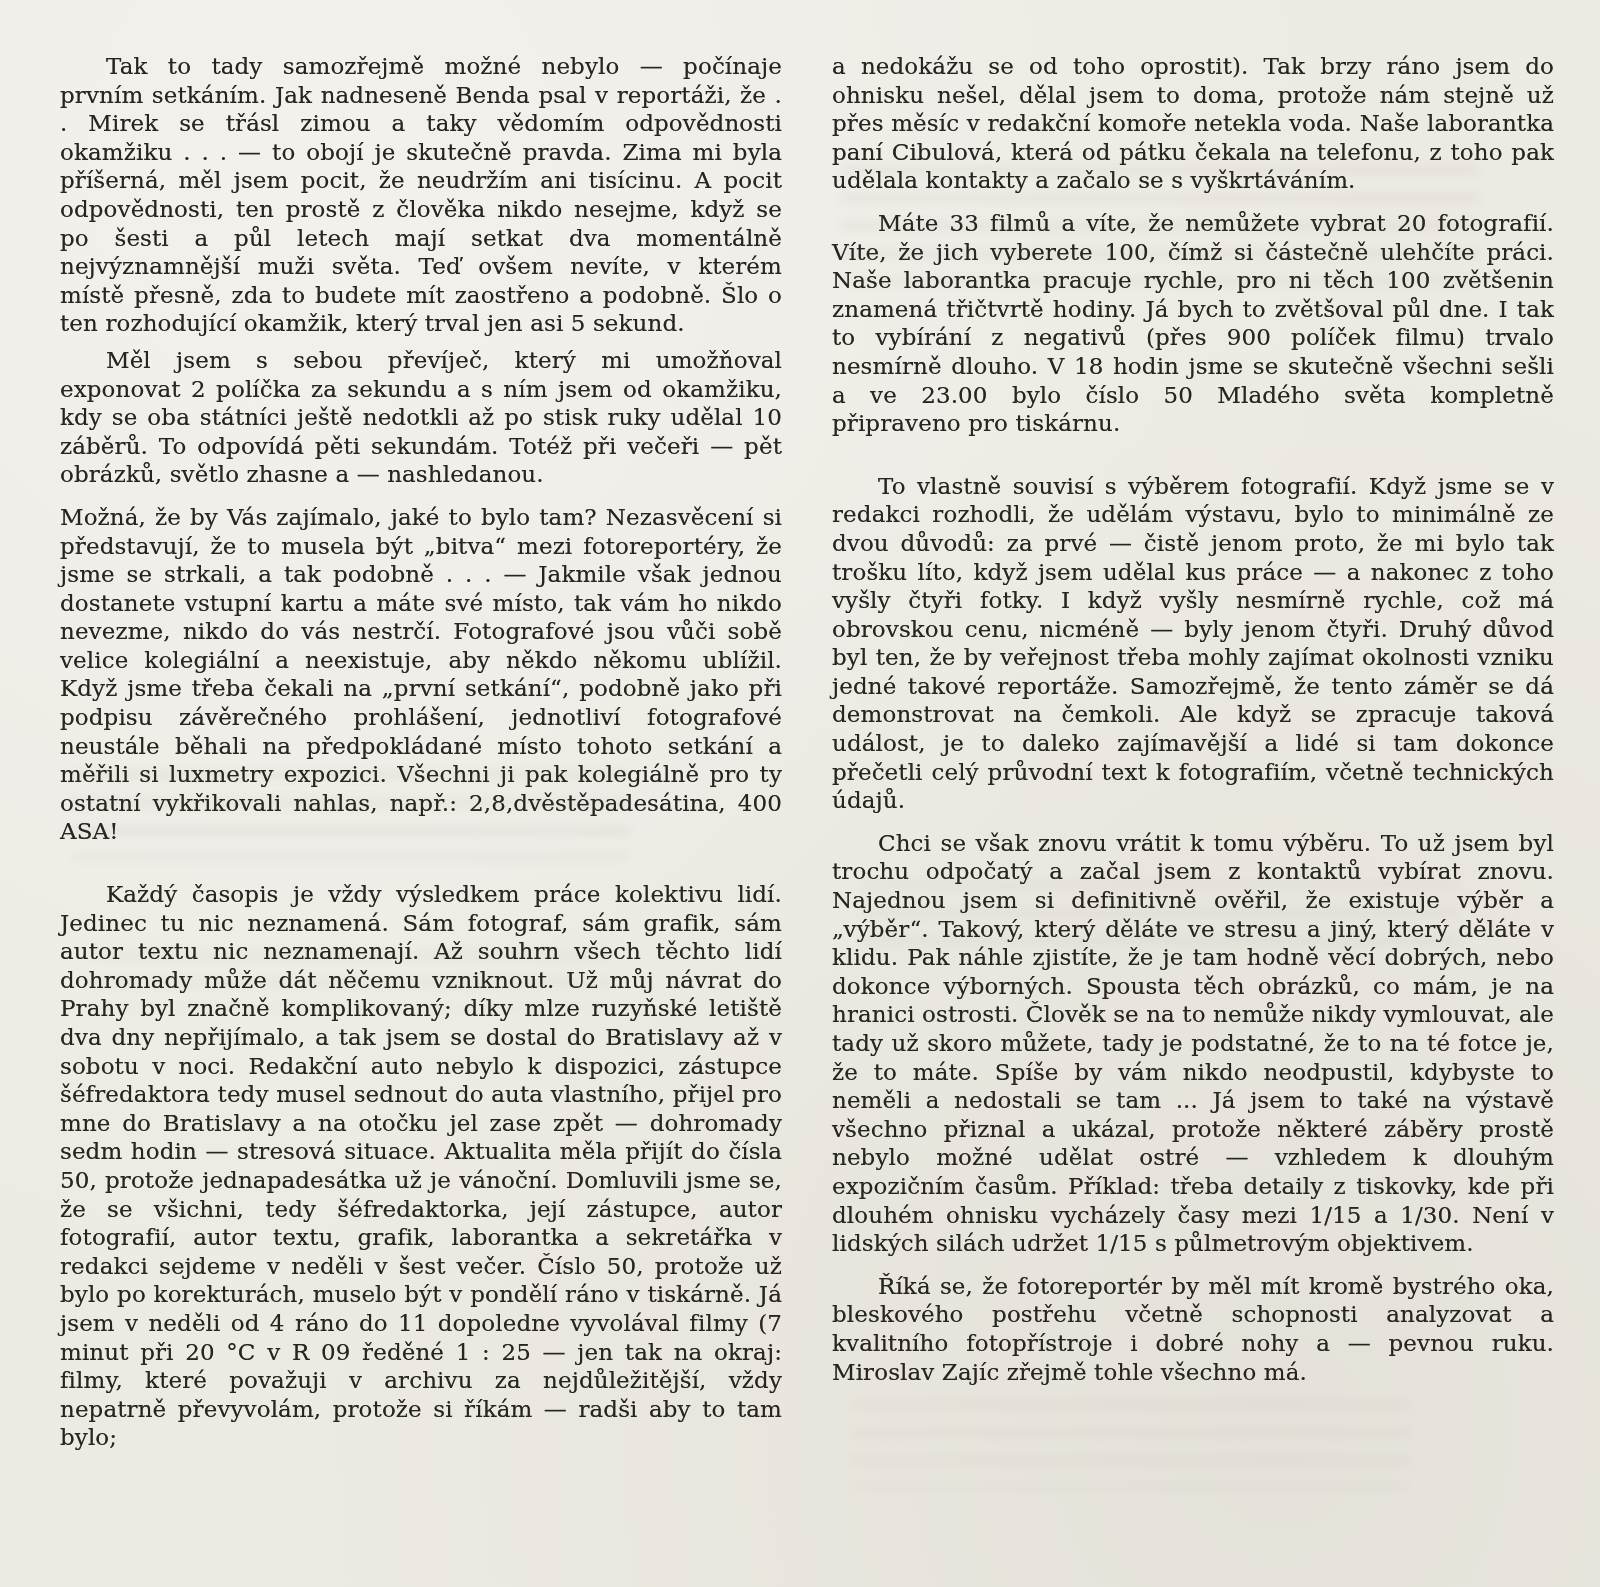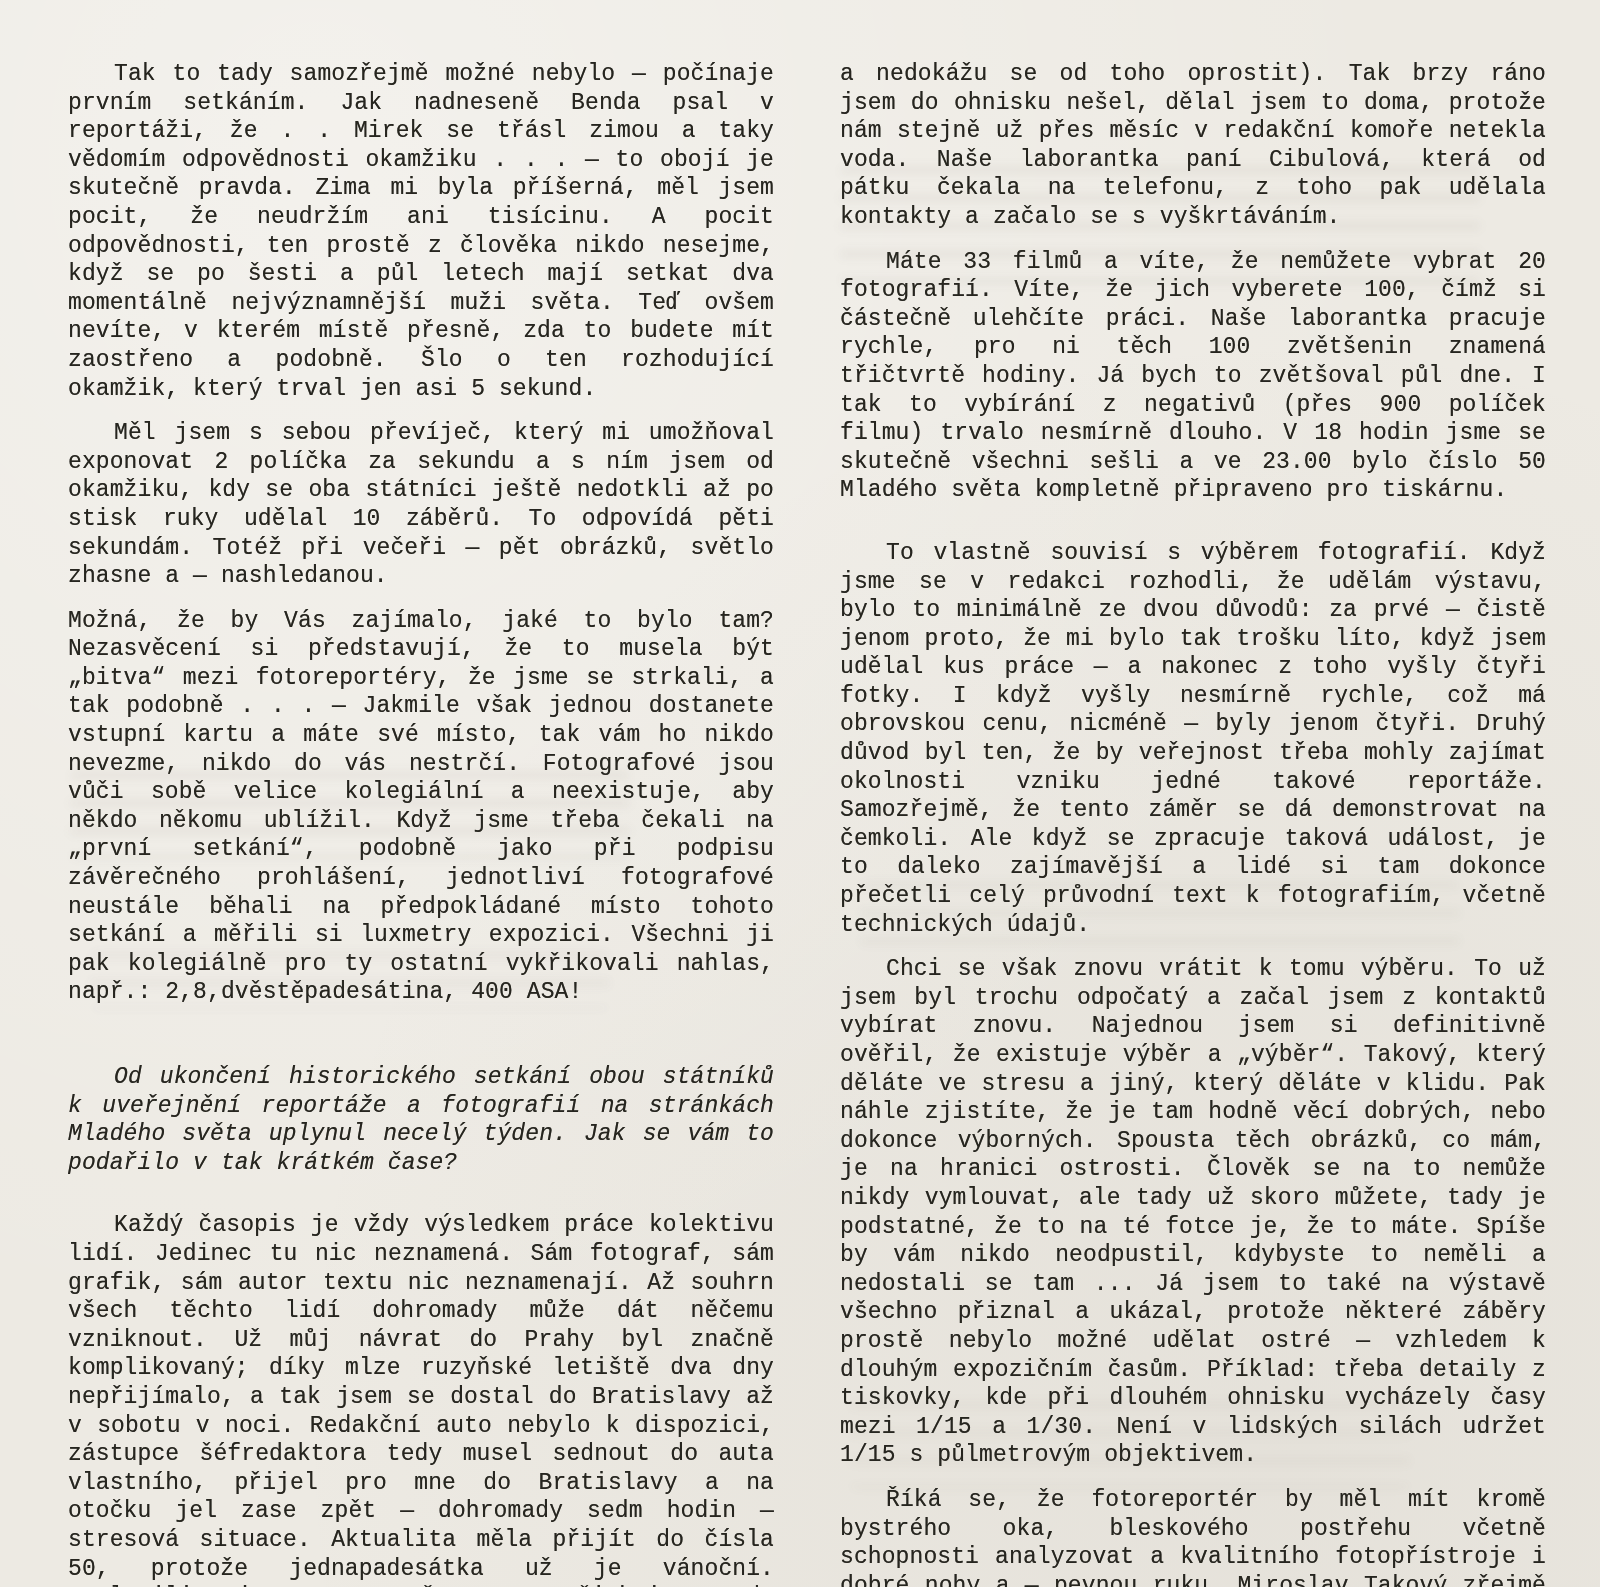--- a/index.html
+++ b/index.html
@@ -28,23 +28,22 @@
   }
   .col {
     width: 738px;
     flex: 0 0 738px;
     font-size: 23px;
     line-height: 28.6px;
     text-align: justify;
     letter-spacing: 0.1px;
   }
   .col p {
-    margin: 16px;
+    margin: 8px;
     text-shadow: 0 0 0.5px rgba(38,37,31,0.55);
-    font-family: Liberation Mono, monospace;
   }
   .indent { text-indent: 46px; }
   .noindent { text-indent: 0; }
   .gap-sm { margin-top: 14px !important; }
   .gap-md { margin-top: 34px !important; }
   .gap-lg { margin-top: 56px !important; }
   .question {
     font-style: italic;
     text-indent: 46px;
   }
@@ -81,26 +80,25 @@
   <div class="ghost ghost-3"></div>
   <div class="ghost ghost-4"></div>
   <div class="ghost ghost-5"></div>
 
   <div class="columns">
 
     <div class="col">
       <p class="indent">Tak to tady samozřejmě možné nebylo — počínaje prvním setkáním. Jak nadneseně Benda psal v reportáži, že . . Mirek se třásl zimou a taky vědomím odpovědnosti okamžiku . . . — to obojí je skutečně pravda. Zima mi byla příšerná, měl jsem pocit, že neudržím ani tisícinu. A pocit odpovědnosti, ten prostě z člověka nikdo nesejme, když se po šesti a půl letech mají setkat dva momentálně nejvýznamnější muži světa. Teď ovšem nevíte, v kterém místě přesně, zda to budete mít zaostřeno a podobně. Šlo o ten rozhodující okamžik, který trval jen asi 5 sekund.</p>
       <p class="indent">Měl jsem s sebou převíječ, který mi umožňoval exponovat 2 políčka za sekundu a s ním jsem od okamžiku, kdy se oba státníci ještě nedotkli až po stisk ruky udělal 10 záběrů. To odpovídá pěti sekundám. Totéž při večeři — pět obrázků, světlo zhasne a — nashledanou.</p>
       <p class="noindent gap-sm">Možná, že by Vás zajímalo, jaké to bylo tam? Nezasvěcení si představují, že to musela být „bitva“ mezi fotoreportéry, že jsme se strkali, a tak podobně . . . — Jakmile však jednou dostanete vstupní kartu a máte své místo, tak vám ho nikdo nevezme, nikdo do vás nestrčí. Fotografové jsou vůči sobě velice kolegiální a neexistuje, aby někdo někomu ublížil. Když jsme třeba čekali na „první setkání“, podobně jako při podpisu závěrečného prohlášení, jednotliví fotografové neustále běhali na předpokládané místo tohoto setkání a měřili si luxmetry expozici. Všechni ji pak kolegiálně pro ty ostatní vykřikovali nahlas, např.: 2,8,dvěstěpadesátina, 400 ASA!</p>
-      <p class="question gap-lg">Od ukončení historického setkání obou státníků k uveřejnění reportáže a fotografií na stránkách Mladého světa uplynul necelý týden. Jak se vám to podařilo v tak krátkém čase?</p>
       <p class="indent gap-md">Každý časopis je vždy výsledkem práce kolektivu lidí. Jedinec tu nic neznamená. Sám fotograf, sám grafik, sám autor textu nic neznamenají. Až souhrn všech těchto lidí dohromady může dát něčemu vzniknout. Už můj návrat do Prahy byl značně komplikovaný; díky mlze ruzyňské letiště dva dny nepřijímalo, a tak jsem se dostal do Bratislavy až v sobotu v noci. Redakční auto nebylo k dispozici, zástupce šéfredaktora tedy musel sednout do auta vlastního, přijel pro mne do Bratislavy a na otočku jel zase zpět — dohromady sedm hodin — stresová situace. Aktualita měla přijít do čísla 50, protože jednapadesátka už je vánoční. Domluvili jsme se, že se všichni, tedy šéfredaktorka, její zástupce, autor fotografií, autor textu, grafik, laborantka a sekretářka v redakci sejdeme v neděli v šest večer. Číslo 50, protože už bylo po korekturách, muselo být v pondělí ráno v tiskárně. Já jsem v neděli od 4 ráno do 11 dopoledne vyvolával filmy (7 minut při 20 °C v R 09 ředěné 1 : 25 — jen tak na okraj: filmy, které považuji v archivu za nejdůležitější, vždy nepatrně převyvolám, protože si říkám — radši aby to tam bylo;</p>
     </div>
 
     <div class="col">
       <p class="noindent">a nedokážu se od toho oprostit). Tak brzy ráno jsem do ohnisku nešel, dělal jsem to doma, protože nám stejně už přes měsíc v redakční komoře netekla voda. Naše laborantka paní Cibulová, která od pátku čekala na telefonu, z toho pak udělala kontakty a začalo se s vyškrtáváním.</p>
       <p class="indent gap-sm">Máte 33 filmů a víte, že nemůžete vybrat 20 fotografií. Víte, že jich vyberete 100, čímž si částečně ulehčíte práci. Naše laborantka pracuje rychle, pro ni těch 100 zvětšenin znamená třičtvrtě hodiny. Já bych to zvětšoval půl dne. I tak to vybírání z negativů (přes 900 políček filmu) trvalo nesmírně dlouho. V 18 hodin jsme se skutečně všechni sešli a ve 23.00 bylo číslo 50 Mladého světa kompletně připraveno pro tiskárnu.</p>
       <p class="indent gap-md">To vlastně souvisí s výběrem fotografií. Když jsme se v redakci rozhodli, že udělám výstavu, bylo to minimálně ze dvou důvodů: za prvé — čistě jenom proto, že mi bylo tak trošku líto, když jsem udělal kus práce — a nakonec z toho vyšly čtyři fotky. I když vyšly nesmírně rychle, což má obrovskou cenu, nicméně — byly jenom čtyři. Druhý důvod byl ten, že by veřejnost třeba mohly zajímat okolnosti vzniku jedné takové reportáže. Samozřejmě, že tento záměr se dá demonstrovat na čemkoli. Ale když se zpracuje taková událost, je to daleko zajímavější a lidé si tam dokonce přečetli celý průvodní text k fotografiím, včetně technických údajů.</p>
       <p class="indent gap-sm">Chci se však znovu vrátit k tomu výběru. To už jsem byl trochu odpočatý a začal jsem z kontaktů vybírat znovu. Najednou jsem si definitivně ověřil, že existuje výběr a „výběr“. Takový, který děláte ve stresu a jiný, který děláte v klidu. Pak náhle zjistíte, že je tam hodně věcí dobrých, nebo dokonce výborných. Spousta těch obrázků, co mám, je na hranici ostrosti. Člověk se na to nemůže nikdy vymlouvat, ale tady už skoro můžete, tady je podstatné, že to na té fotce je, že to máte. Spíše by vám nikdo neodpustil, kdybyste to neměli a nedostali se tam ... Já jsem to také na výstavě všechno přiznal a ukázal, protože některé záběry prostě nebylo možné udělat ostré — vzhledem k dlouhým expozičním časům. Příklad: třeba detaily z tiskovky, kde při dlouhém ohnisku vycházely časy mezi 1/15 a 1/30. Není v lidských silách udržet 1/15 s půlmetrovým objektivem.</p>
-      <p class="indent gap-sm">Říká se, že fotoreportér by měl mít kromě bystrého oka, bleskového postřehu včetně schopnosti analyzovat a kvalitního fotopřístroje i dobré nohy a — pevnou ruku. Miroslav Takový zřejmě tohle všechno má.</p>
+      <p class="indent gap-sm">Říká se, že fotoreportér by měl mít kromě bystrého oka, bleskového postřehu včetně schopnosti analyzovat a kvalitního fotopřístroje i dobré nohy a — pevnou ruku. Miroslav Zajíc zřejmě tohle všechno má.</p>
     </div>
 
   </div>
 </div>
 
 </body></html>

